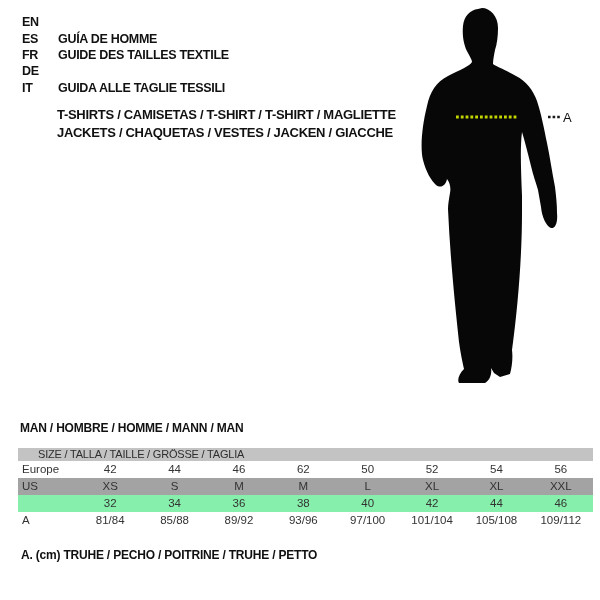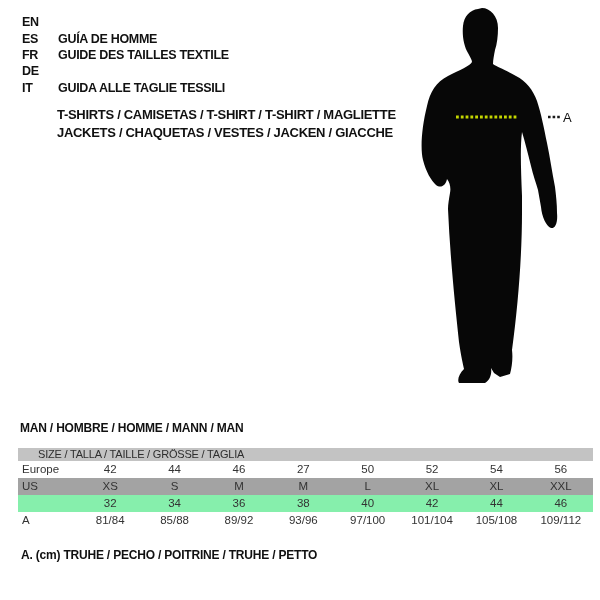--- a/index.html
+++ b/index.html
@@ -194,21 +194,21 @@
   <div class="section-title">MAN / HOMBRE / HOMME / MANN / MAN</div>
 
   <div class="size-table">
     <div class="thead" style="background: rgb(195, 195, 195);">SIZE / TALLA / TAILLE / GRÖSSE / TAGLIA</div>
     <div>
         <div class="trow">
           <div class="tlabel">Europe</div>
           <div class="tcell">42</div>
           <div class="tcell">44</div>
           <div class="tcell">46</div>
-          <div class="tcell">27</div>
+          <div class="tcell">62</div>
           <div class="tcell">50</div>
           <div class="tcell">52</div>
           <div class="tcell">54</div>
           <div class="tcell">56</div>
         </div>
         <div class="trow" style="background: #a3a3a3;">
           <div class="tlabel">US</div>
           <div class="tcell">XS</div>
           <div class="tcell">S</div>
           <div class="tcell">M</div>

